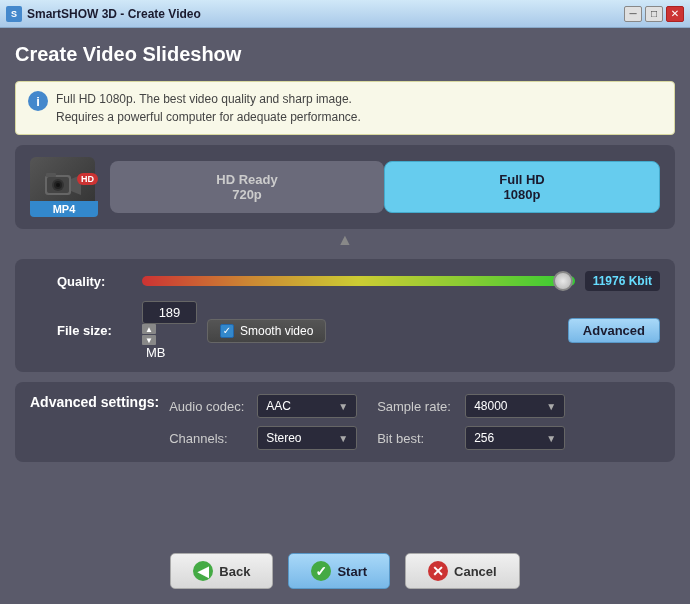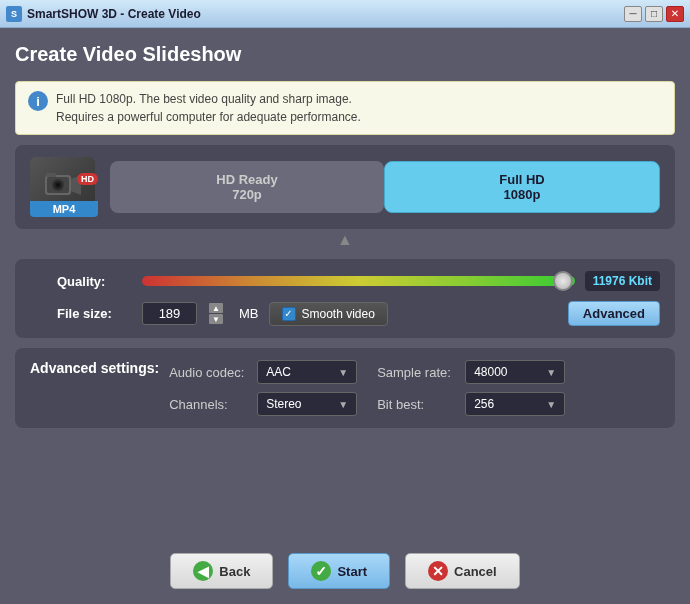--- a/index.html
+++ b/index.html
@@ -246,22 +246,23 @@
       background: #2a2a3a;
       color: #66ddff;
       padding: 3px 8px;
       border-radius: 4px;
       font-size: 12px;
       font-weight: bold;
       white-space: nowrap;
     }
     .filesize-input-wrap {
       display: flex;
-      align-items: center;
-      gap: 12px;
+      align-items: flex-start;
+      gap: 0;
+      flex-direction: column;
     }
     .filesize-input {
       background: #2a2a3a;
       color: white;
       border: 1px solid #666;
       border-radius: 3px;
       width: 55px;
       padding: 3px 6px;
       font-size: 13px;
       text-align: center;

